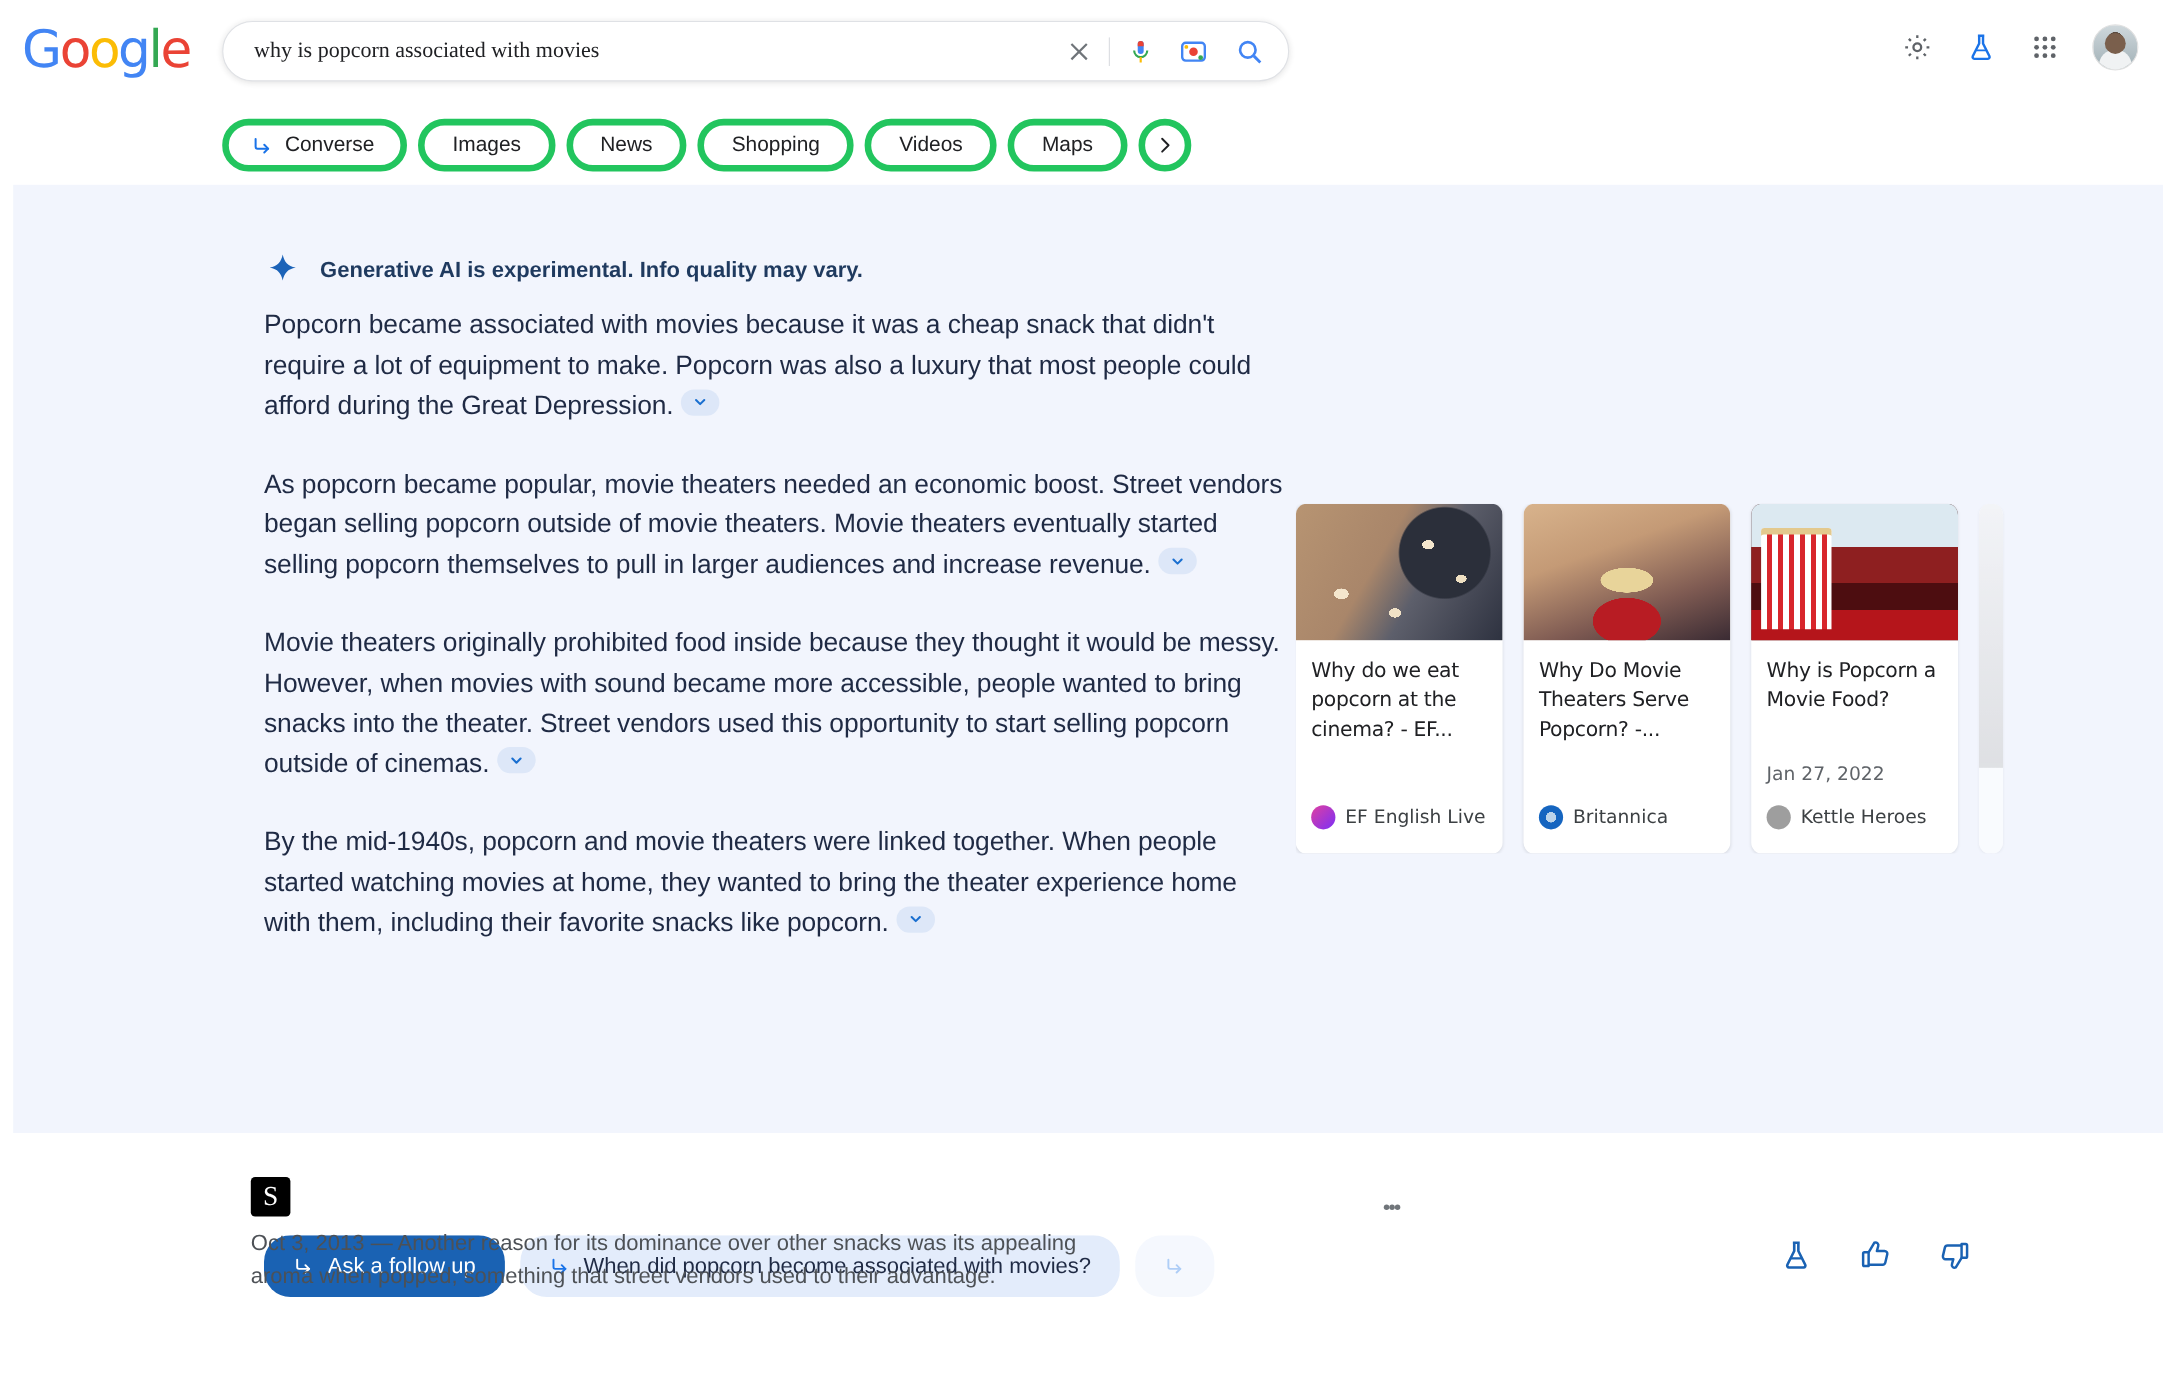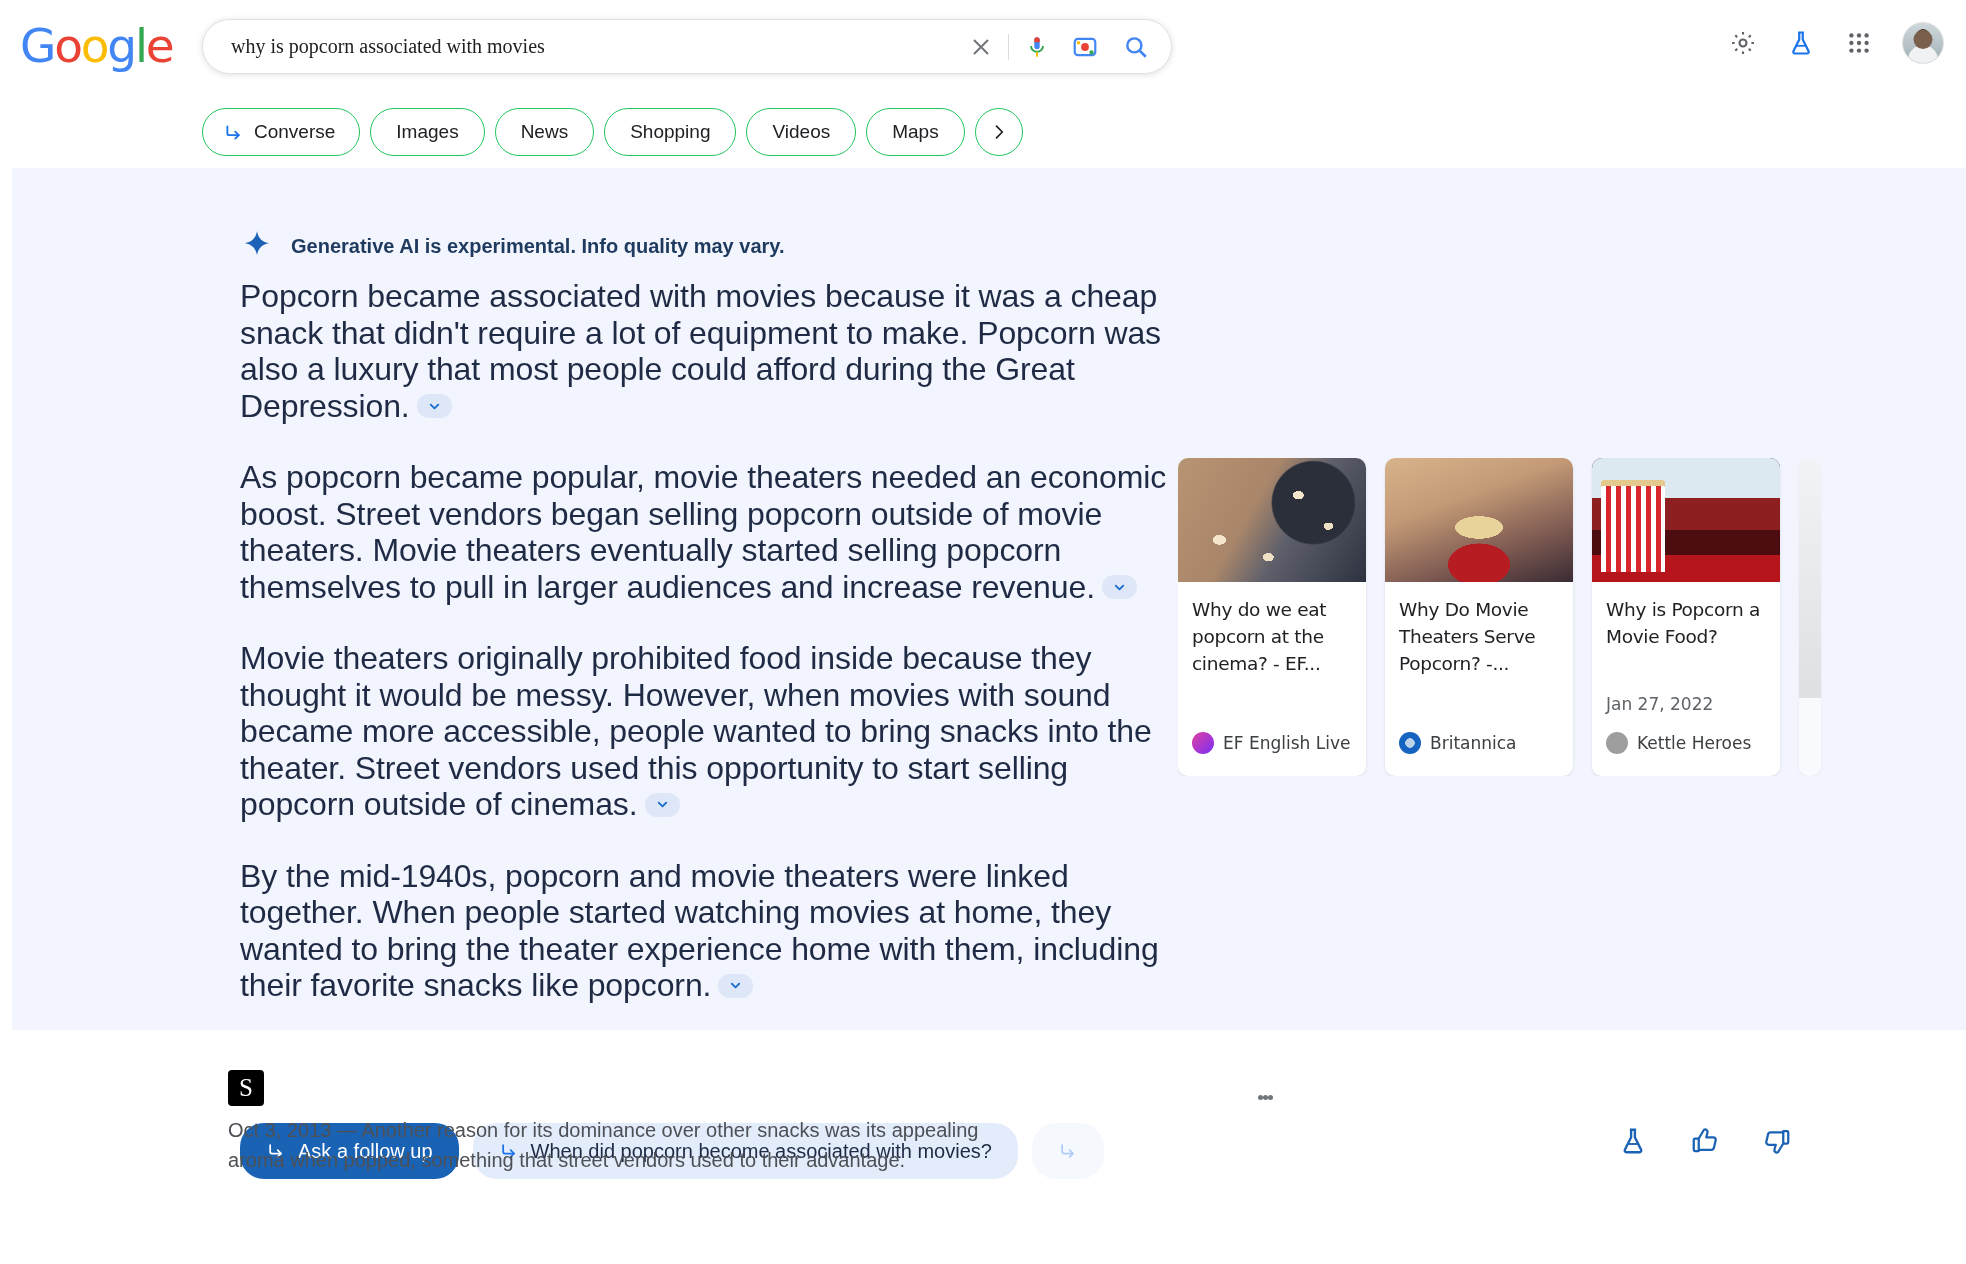--- a/index.html
+++ b/index.html
@@ -100,21 +100,21 @@
     position: absolute;
     left: 202px;
     top: 108px;
     display: flex;
     gap: 10px;
     align-items: center;
   }
   .tab {
     height: 48px;
     padding: 0 25px;
-    border: 1px solid #22c55e;
+    border: 6px solid #22c55e;
     border-radius: 24px;
     display: flex;
     align-items: center;
     gap: 10px;
     font-size: 19px;
     color: #202124;
     background: #fff;
     cursor: pointer;
     white-space: nowrap;
   }
@@ -144,21 +144,21 @@
     color: #1f3a5f;
   }
   .spark { width: 34px; height: 34px; }
 
   .ai-body {
     position: absolute;
     left: 228px; top: 110px;
     width: 930px;
   }
   .ai-para {
-    font-size: 32px;
+    font-size: 24px;
     line-height: 36.5px;
     color: #1f2a44;
     margin-bottom: 35px;
     letter-spacing: -0.1px;
   }
   .collapse-btn {
     display: inline-flex;
     align-items: center;
     justify-content: center;
     width: 35px; height: 24px;

